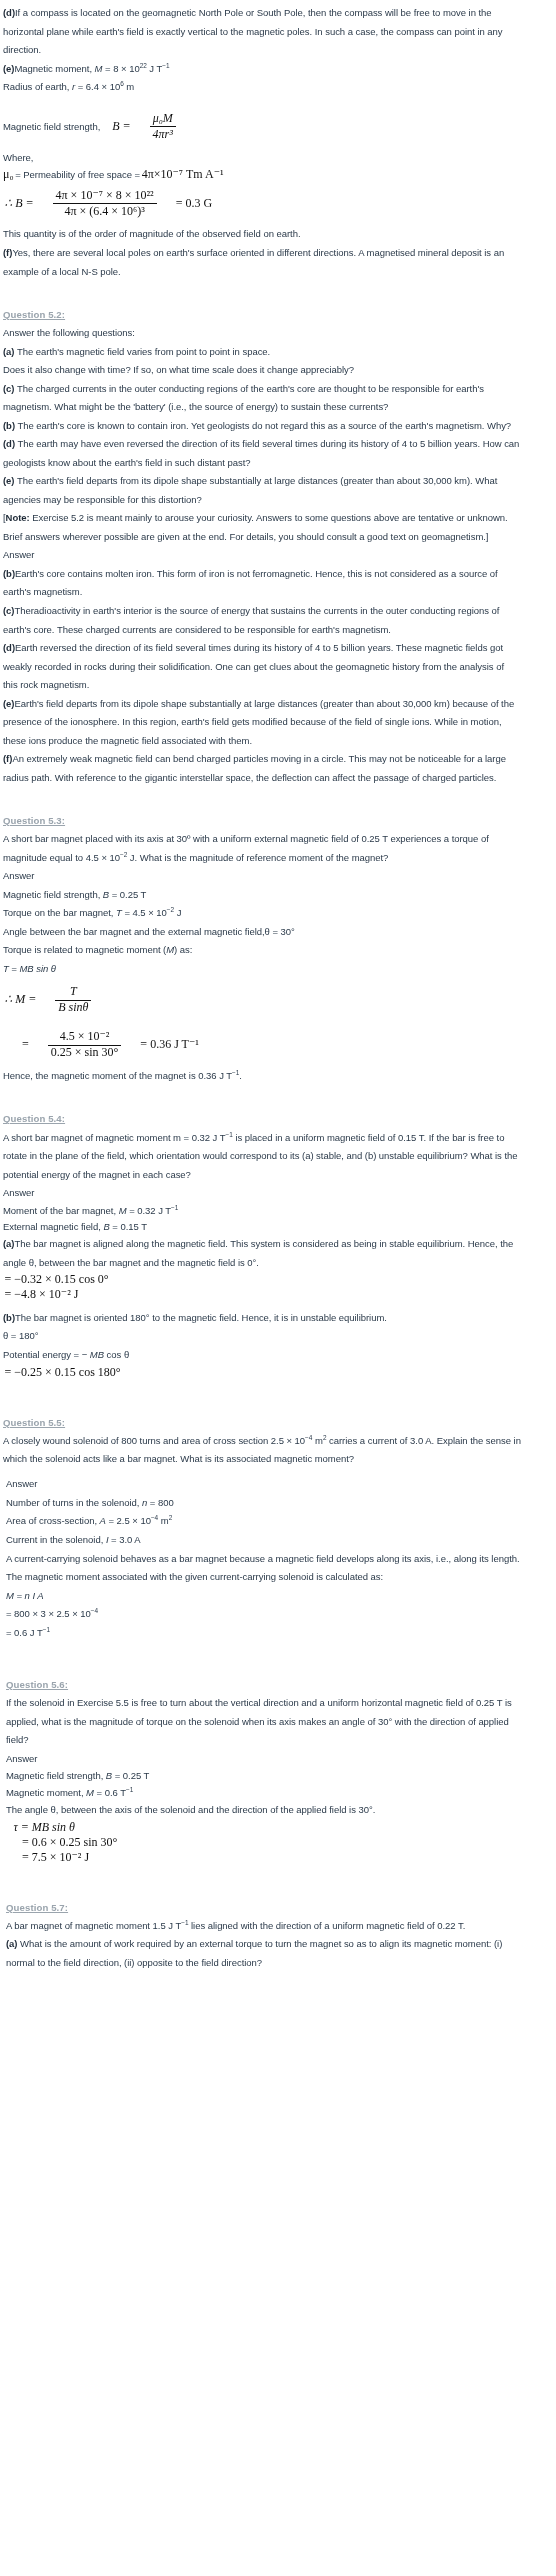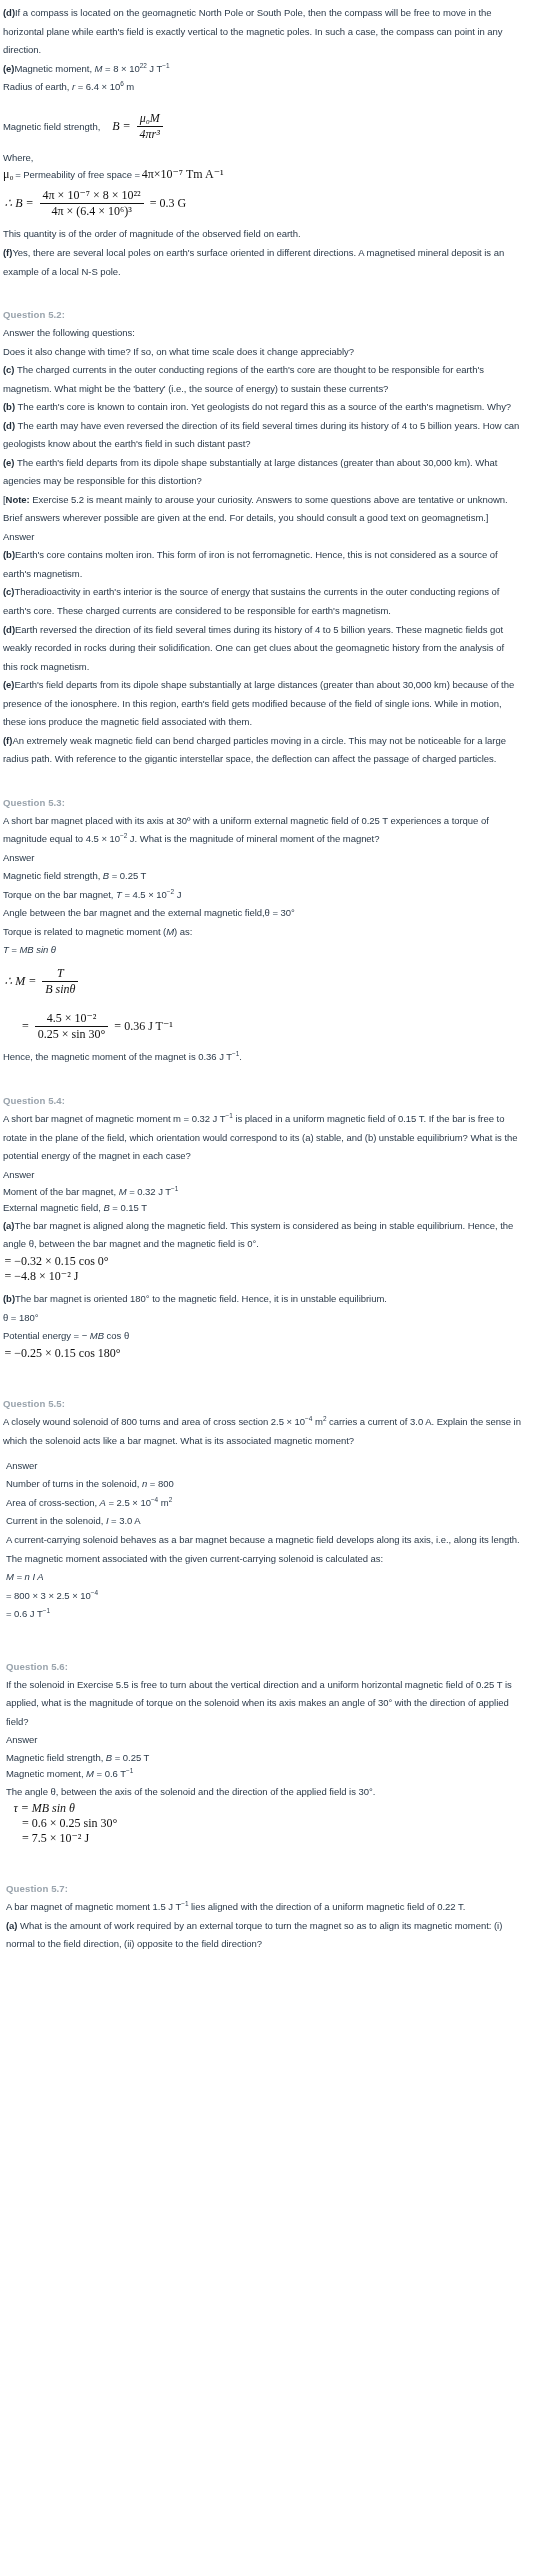--- a/index.html
+++ b/index.html
@@ -40,20 +40,21 @@
 
   
   .qhead {
     margin: 0;
     padding: 0;
     font-weight: bold;
     font-size: 9.6px;
     color: #9aa4ad;
     line-height: 1.9;
     letter-spacing: 0.1px;
+    text-decoration: underline;
   }
 
   
   .gap-sm { height: 6.7px; }
   .gap-md { height: 15px; }
   .gap-lg { height: 25px; }
   .gap-xl { height: 34px; }
 
   
   .math {
@@ -62,21 +63,21 @@
     font-size: 12px;
     line-height: 1.25;
     white-space: nowrap;
   }
   .math .v { font-style: italic; }
 
   .frac {
     display: inline-block;
     vertical-align: middle;
     text-align: center;
-    margin: 0 6px;
+    margin: 0 19px;
   }
   .frac .num {
     display: block;
     padding: 0 3px 0.7px 3px;
     border-bottom: 0.7px solid #111;
     line-height: 1.15;
   }
   .frac .den {
     display: block;
     padding: 0.7px 3px 0 3px;
@@ -133,40 +134,41 @@
 
   <p class="p">This quantity is of the order of magnitude of the observed field on earth.</p>
 
   <p class="p"><b>(f)</b><span>Yes, there are several local poles on earth's surface oriented in different directions. A magnetised mineral deposit is an example of a local N-S pole.</span></p>
 
   <div class="gap-lg"></div>
 
   <p class="qhead">Question 5.2:</p>
   <p class="p">Answer the following questions:</p>
 
+  <p class="p"><b>(a)</b><span> The earth's magnetic field varies from point to point in space.</span></p>
   <p class="p"><span>Does it also change with time? If so, on what time scale does it change appreciably?</span></p>
   <p class="p"><b>(c)</b><span> The charged currents in the outer conducting regions of the earth's core are thought to be responsible for earth's magnetism. What might be the 'battery' (i.e., the source of energy) to sustain these currents?</span></p>
   <p class="p"><b>(b)</b><span> The earth's core is known to contain iron. Yet geologists do not regard this as a source of the earth's magnetism. Why?</span></p>
   <p class="p"><b>(d)</b><span> The earth may have even reversed the direction of its field several times during its history of 4 to 5 billion years. How can geologists know about the earth's field in such distant past?</span></p>
   <p class="p"><b>(e)</b><span> The earth's field departs from its dipole shape substantially at large distances (greater than about 30,000 km). What agencies may be responsible for this distortion?</span></p>
 
   <p class="p">[<b>Note:</b><span> Exercise 5.2 is meant mainly to arouse your curiosity. Answers to some questions above are tentative or unknown. Brief answers wherever possible are given at the end. For details, you should consult a good text on geomagnetism.]</span></p>
 
   <p class="p">Answer</p>
 
   <p class="p"><b>(b)</b><span>Earth's core contains molten iron. This form of iron is not ferromagnetic. Hence, this is not considered as a source of earth's magnetism.</span></p>
   <p class="p"><b>(c)</b><span>Theradioactivity in earth's interior is the source of energy that sustains the currents in the outer conducting regions of earth's core. These charged currents are considered to be responsible for earth's magnetism.</span></p>
   <p class="p"><b>(d)</b><span>Earth reversed the direction of its field several times during its history of 4 to 5 billion years. These magnetic fields got weakly recorded in rocks during their solidification. One can get clues about the geomagnetic history from the analysis of this rock magnetism.</span></p>
   <p class="p"><b>(e)</b><span>Earth's field departs from its dipole shape substantially at large distances (greater than about 30,000 km) because of the presence of the ionosphere. In this region, earth's field gets modified because of the field of single ions. While in motion, these ions produce the magnetic field associated with them.</span></p>
   <p class="p"><b>(f)</b><span>An extremely weak magnetic field can bend charged particles moving in a circle. This may not be noticeable for a large radius path. With reference to the gigantic interstellar space, the deflection can affect the passage of charged particles.</span></p>
 
   <div class="gap-lg"></div>
 
   <p class="qhead">Question 5.3:</p>
-  <p class="p"><span>A short bar magnet placed with its axis at 30º with a uniform external magnetic field of 0.25 T experiences a torque of magnitude equal to 4.5 × 10</span><sup>−2</sup><span> J. What is the magnitude of mineral moment of the magnet?</span></p>
+  <p class="p"><span>A short bar magnet placed with its axis at 30º with a uniform external magnetic field of 0.25 T experiences a torque of magnitude equal to 4.5 × 10</span><sup>−2</sup><span> J. What is the magnitude of reference moment of the magnet?</span></p>
 
   <p class="p">Answer</p>
 
   <p class="p"><span>Magnetic field strength, </span><i>B</i><span> = 0.25 T</span></p>
 
   <p class="p"><span>Torque on the bar magnet, </span><i>T</i><span> = 4.5 × 10</span><sup>−2</sup><span> J</span></p>
 
   <p class="p">Angle between the bar magnet and the external magnetic field,θ = 30°</p>
 
   <p class="p"><span>Torque is related to magnetic moment (</span><i>M</i><span>) as:</span></p>

